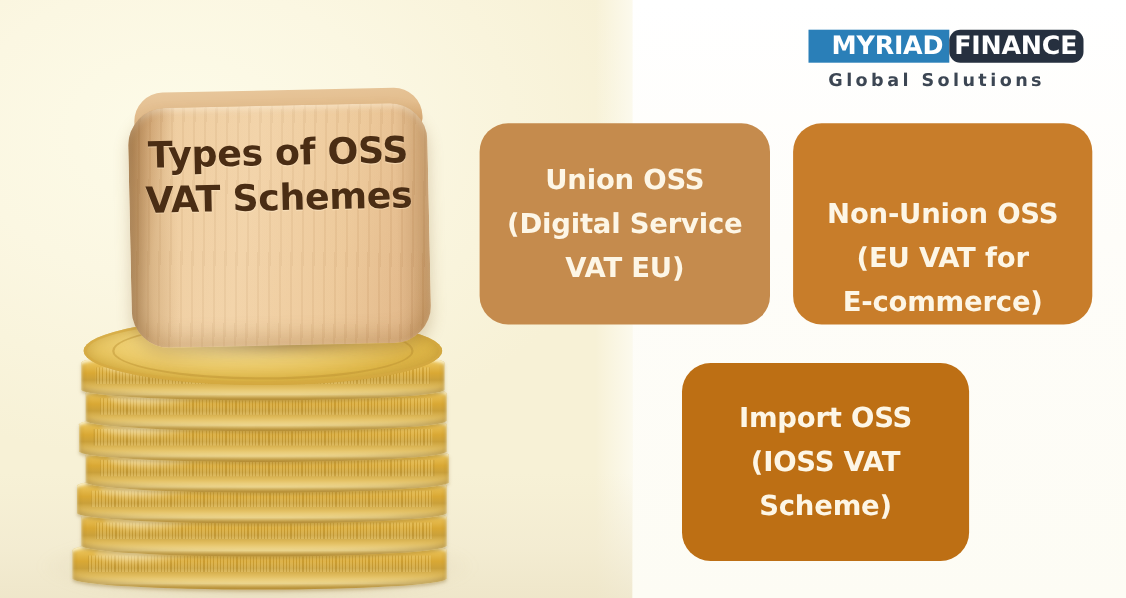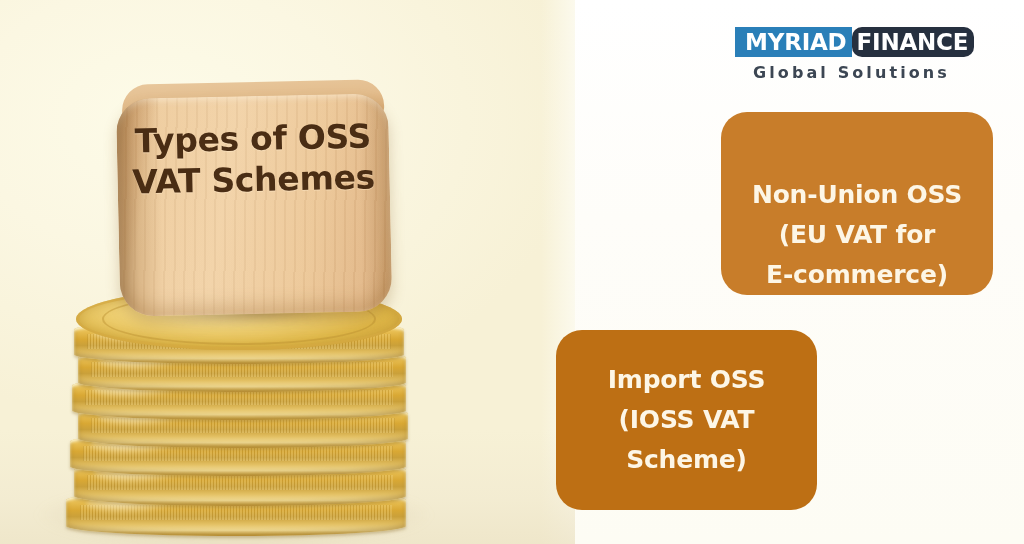--- a/index.html
+++ b/index.html
@@ -245,21 +245,21 @@
   }
   .logo-myriad {
     background: #2a7fb8;
     color: #ffffff;
     font-family: "DejaVu Sans", sans-serif;
     font-weight: 700;
     font-size: 23px;
     letter-spacing: -0.2px;
     display: flex;
     align-items: center;
-    padding: 0 5px 0 10px;
+    padding: 0 5px 0 21px;
   }
   .logo-finance {
     background: #26303f;
     color: #ffffff;
     font-family: "DejaVu Sans", sans-serif;
     font-weight: 700;
     font-size: 23px;
     letter-spacing: -0.2px;
     display: flex;
     align-items: center;
@@ -303,21 +303,21 @@
     height: 183px;
   }
   #card-nonunion {
     left: 721px;
     top: 112px;
     width: 272px;
     height: 183px;
     align-items: flex-end;
   }
   #card-import {
-    left: 556px;
+    left: 620px;
     top: 330px;
     width: 261px;
     height: 180px;
   }
 </style>
 </head>
 <body>
 
 <div id="canvas">
 
@@ -348,20 +348,25 @@
   </div>
 
   <div class="logo">
     <div class="logo-row">
       <div class="logo-myriad">MYRIAD</div>
       <div class="logo-finance">FINANCE</div>
     </div>
     <div class="logo-tagline">Global Solutions</div>
   </div>
 
+  <div class="card" id="card-union" style="background:#c58b4d;">
+    <div class="card-text">Union OSS
+(Digital Service
+VAT EU)</div>
+  </div>
 
   <div class="card" id="card-nonunion" style="background:#c87d2a;">
     <div class="card-text">Non-Union OSS
 (EU VAT for
 E-commerce)</div>
   </div>
 
   <div class="card" id="card-import" style="background:#bd6f14;">
     <div class="card-text">Import OSS
 (IOSS VAT

